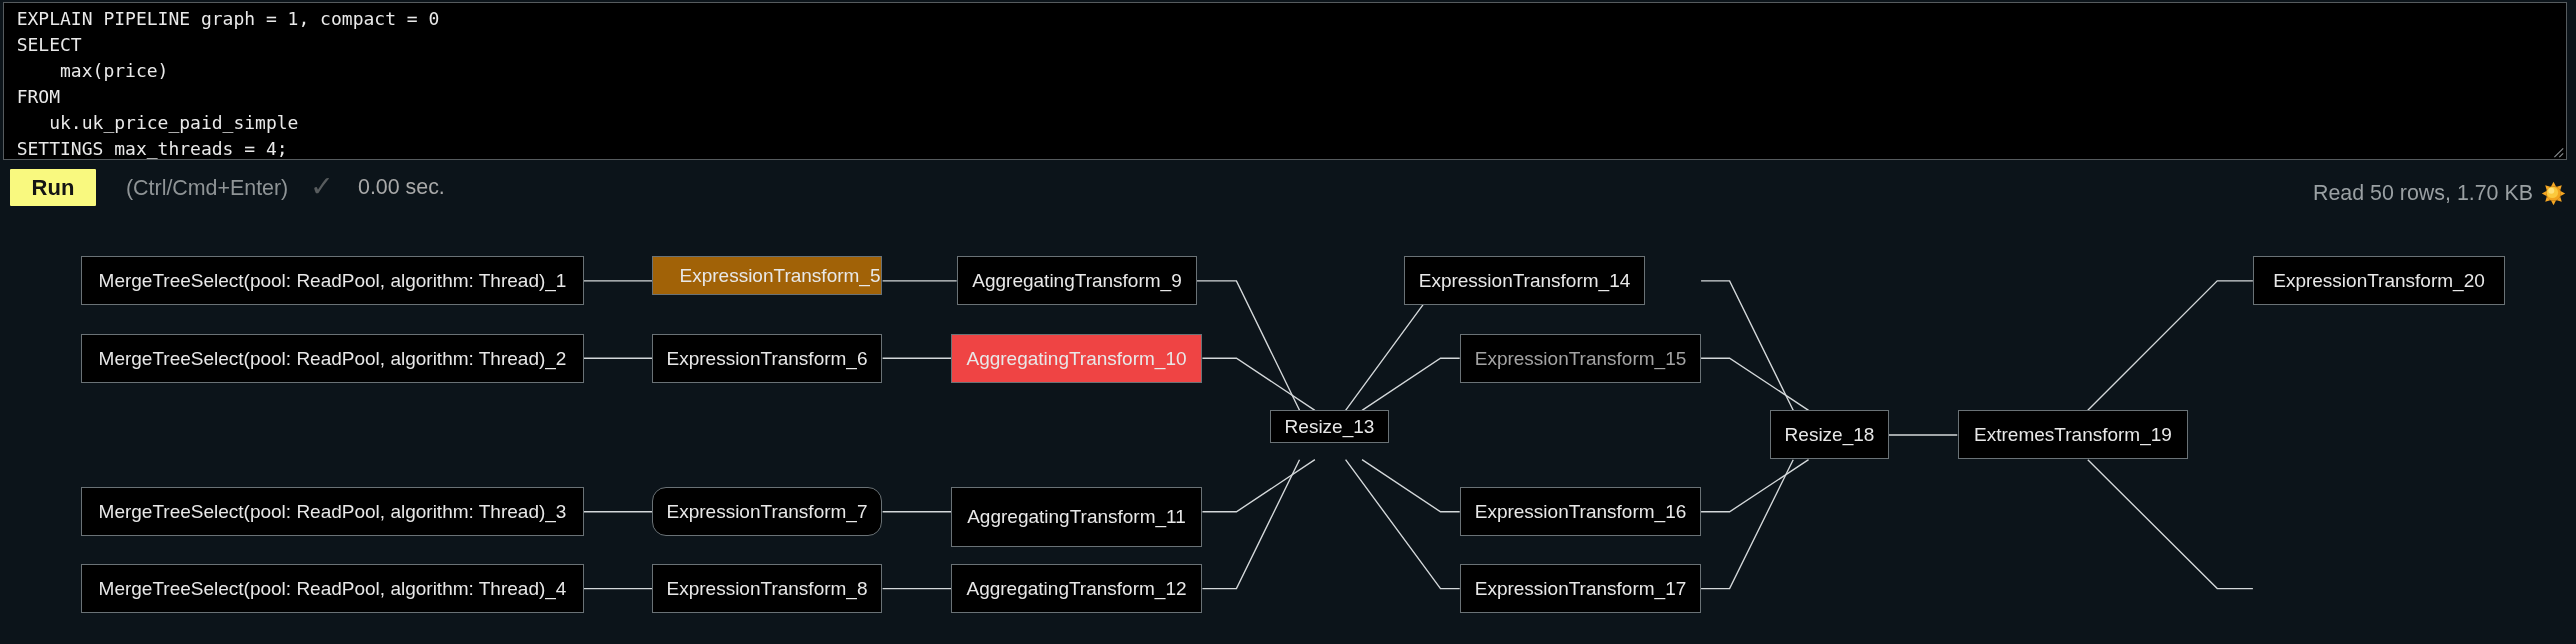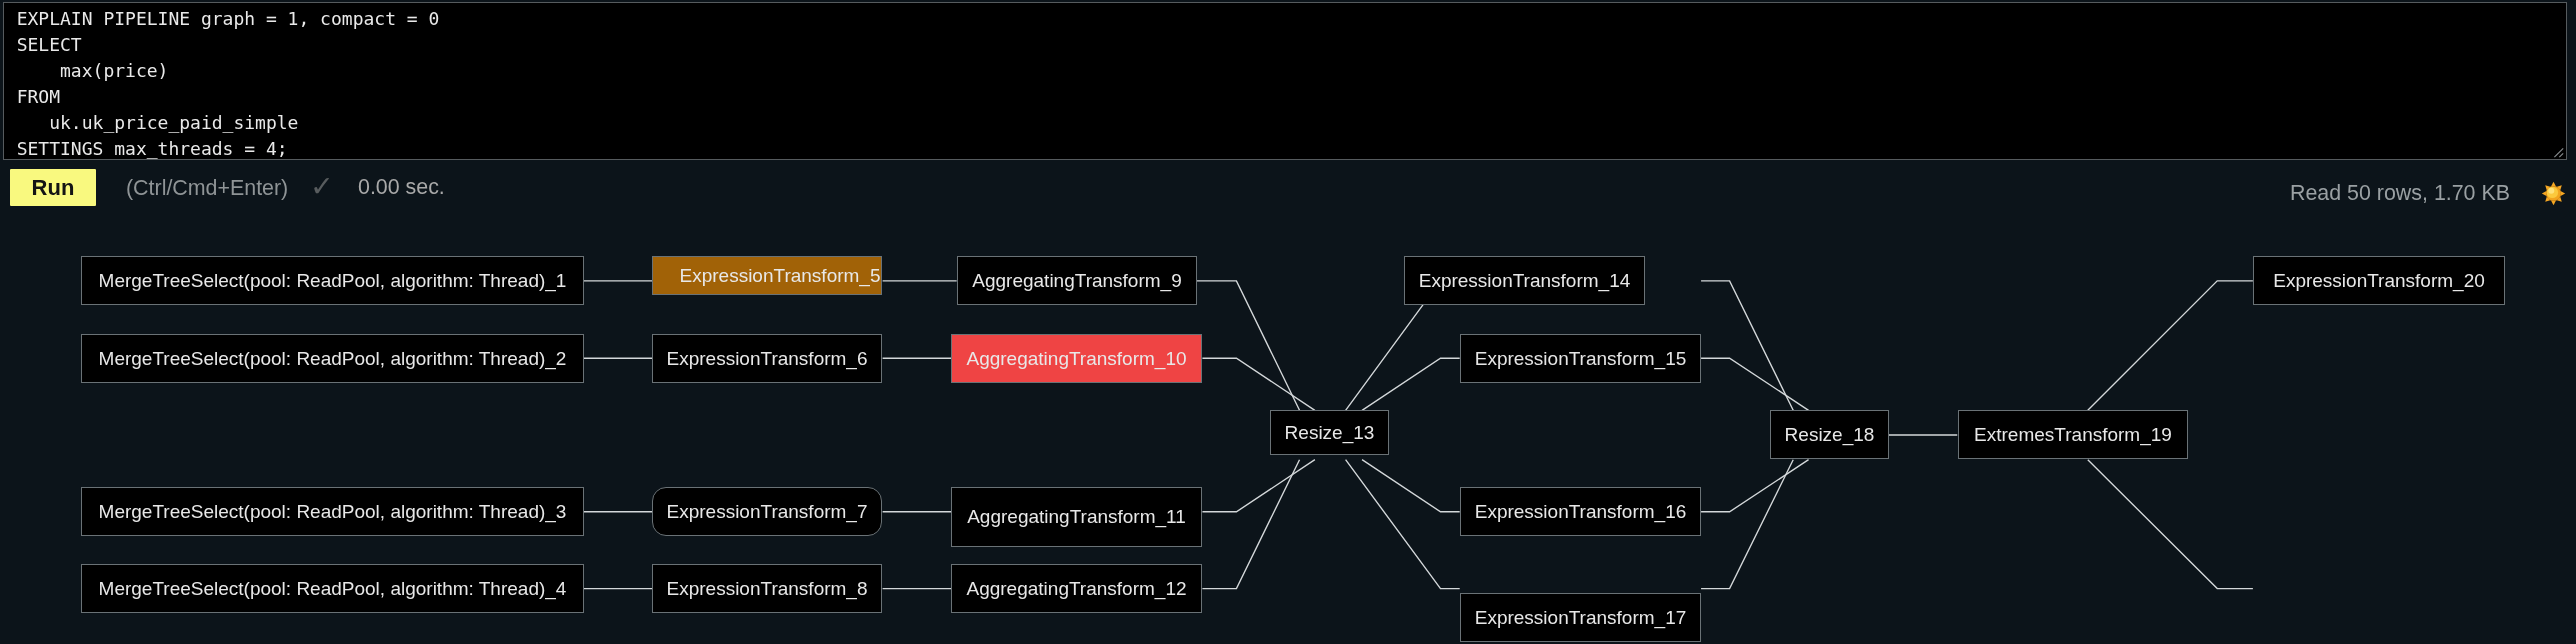--- a/index.html
+++ b/index.html
@@ -23,21 +23,21 @@
     position:absolute;left:10px;top:8.2px;width:86px;height:37px;
     background:#f9f97f;color:#141414;border:none;border-radius:1.1px;
     font-family:"Liberation Sans",sans-serif;font-size:22px;font-weight:bold;
     cursor:pointer;
   }
   .hint{position:absolute;left:126px;top:15px;font-size:21.4px;color:#8f9496;}
   .check{position:absolute;left:310px;top:8.8px;font-size:28.5px;color:#585c5e;}
   .elapsed{position:absolute;left:358px;top:14.3px;font-size:21.4px;color:#a9a9a9;}
   .right-group{
     position:absolute;right:10px;top:0;height:100%;
-    display:flex;align-items:center;gap:31px;
+    display:flex;align-items:center;gap:8px;
   }
   .read-stats{font-size:21.4px;color:#9aa0a3;}
   .sun{width:25px;height:25px;cursor:pointer;}
   
   .graph{position:absolute;left:0;top:0;width:2576px;height:644px;}
   .edges{position:absolute;left:0;top:0;z-index:1;}
   .node{
     position:absolute;z-index:2;box-sizing:border-box;
     background:#000;border:1.6px solid #6a7276;color:#e8e8e8;
     display:flex;align-items:center;justify-content:center;
@@ -78,25 +78,25 @@
     <div class="node" style="left: 81px; top: 487px; width: 503px; height: 49px; background: rgb(0, 0, 0); border-color: rgb(106, 114, 118); color: rgb(232, 232, 232);">MergeTreeSelect(pool: ReadPool, algorithm: Thread)_3</div>
     <div class="node" style="left: 81px; top: 564px; width: 503px; height: 49px; background: rgb(0, 0, 0); border-color: rgb(106, 114, 118); color: rgb(232, 232, 232);">MergeTreeSelect(pool: ReadPool, algorithm: Thread)_4</div>
     <div class="node" style="left: 652px; top: 256px; width: 230px; height: 39px; background: #a16207; border-color: rgb(106, 114, 118); color: rgb(232, 232, 232); padding-left: 26px;">ExpressionTransform_5</div>
     <div class="node" style="left: 652px; top: 334px; width: 230px; height: 49px; background: rgb(0, 0, 0); border-color: rgb(106, 114, 118); color: rgb(232, 232, 232);">ExpressionTransform_6</div>
     <div class="node" style="left: 652px; top: 487px; width: 230px; height: 49px; background: rgb(0, 0, 0); border-color: rgb(106, 114, 118); color: rgb(232, 232, 232); border-radius: 14px;">ExpressionTransform_7</div>
     <div class="node" style="left: 652px; top: 564px; width: 230px; height: 49px; background: rgb(0, 0, 0); border-color: rgb(106, 114, 118); color: rgb(232, 232, 232);">ExpressionTransform_8</div>
     <div class="node" style="left: 957px; top: 256px; width: 240px; height: 49px; background: rgb(0, 0, 0); border-color: rgb(106, 114, 118); color: rgb(232, 232, 232);">AggregatingTransform_9</div>
     <div class="node" style="left: 951px; top: 334px; width: 251px; height: 49px; background: #ef4444; border-color: rgb(106, 114, 118); color: rgb(232, 232, 232);">AggregatingTransform_10</div>
     <div class="node" style="left: 951px; top: 487px; width: 251px; height: 60px; background: rgb(0, 0, 0); border-color: rgb(106, 114, 118); color: rgb(232, 232, 232);">AggregatingTransform_11</div>
     <div class="node" style="left: 951px; top: 564px; width: 251px; height: 49px; background: rgb(0, 0, 0); border-color: rgb(106, 114, 118); color: rgb(232, 232, 232);">AggregatingTransform_12</div>
-    <div class="node" style="left: 1270px; top: 410px; width: 119px; height: 45px; background: rgb(0, 0, 0); border-color: rgb(106, 114, 118); color: rgb(232, 232, 232);">Resize_13</div>
+    <div class="node" style="left: 1270px; top: 410px; width: 119px; height: 33px; background: rgb(0, 0, 0); border-color: rgb(106, 114, 118); color: rgb(232, 232, 232);">Resize_13</div>
     <div class="node" style="left: 1404px; top: 256px; width: 241px; height: 49px; background: rgb(0, 0, 0); border-color: rgb(106, 114, 118); color: rgb(232, 232, 232);">ExpressionTransform_14</div>
-    <div class="node" style="left: 1460px; top: 334px; width: 241px; height: 49px; background: rgb(0, 0, 0); border-color: rgb(106, 114, 118); color: #e5e5e5;">ExpressionTransform_15</div>
+    <div class="node" style="left: 1460px; top: 334px; width: 241px; height: 49px; background: rgb(0, 0, 0); border-color: rgb(106, 114, 118); color: #a3a3a3;">ExpressionTransform_15</div>
     <div class="node" style="left: 1460px; top: 487px; width: 241px; height: 49px; background: rgb(0, 0, 0); border-color: rgb(106, 114, 118); color: rgb(232, 232, 232);">ExpressionTransform_16</div>
-    <div class="node" style="left: 1460px; top: 564px; width: 241px; height: 49px; background: rgb(0, 0, 0); border-color: rgb(106, 114, 118); color: rgb(232, 232, 232); margin-top: 29px;">ExpressionTransform_17</div>
+    <div class="node" style="left: 1460px; top: 564px; width: 241px; height: 49px; background: rgb(0, 0, 0); border-color: rgb(106, 114, 118); color: rgb(232, 232, 232);">ExpressionTransform_17</div>
     <div class="node" style="left: 1770px; top: 410px; width: 119px; height: 49px; background: rgb(0, 0, 0); border-color: rgb(106, 114, 118); color: rgb(232, 232, 232);">Resize_18</div>
     <div class="node" style="left: 1958px; top: 410px; width: 230px; height: 49px; background: rgb(0, 0, 0); border-color: rgb(106, 114, 118); color: rgb(232, 232, 232);">ExtremesTransform_19</div>
     <div class="node" style="left: 2253px; top: 256px; width: 252px; height: 49px; background: rgb(0, 0, 0); border-color: rgb(106, 114, 118); color: rgb(232, 232, 232);">ExpressionTransform_20</div>
   </div>
 
 <div class="editor">EXPLAIN PIPELINE graph = 1, compact = 0
 SELECT
     max(price)
 FROM
    uk.uk_price_paid_simple

